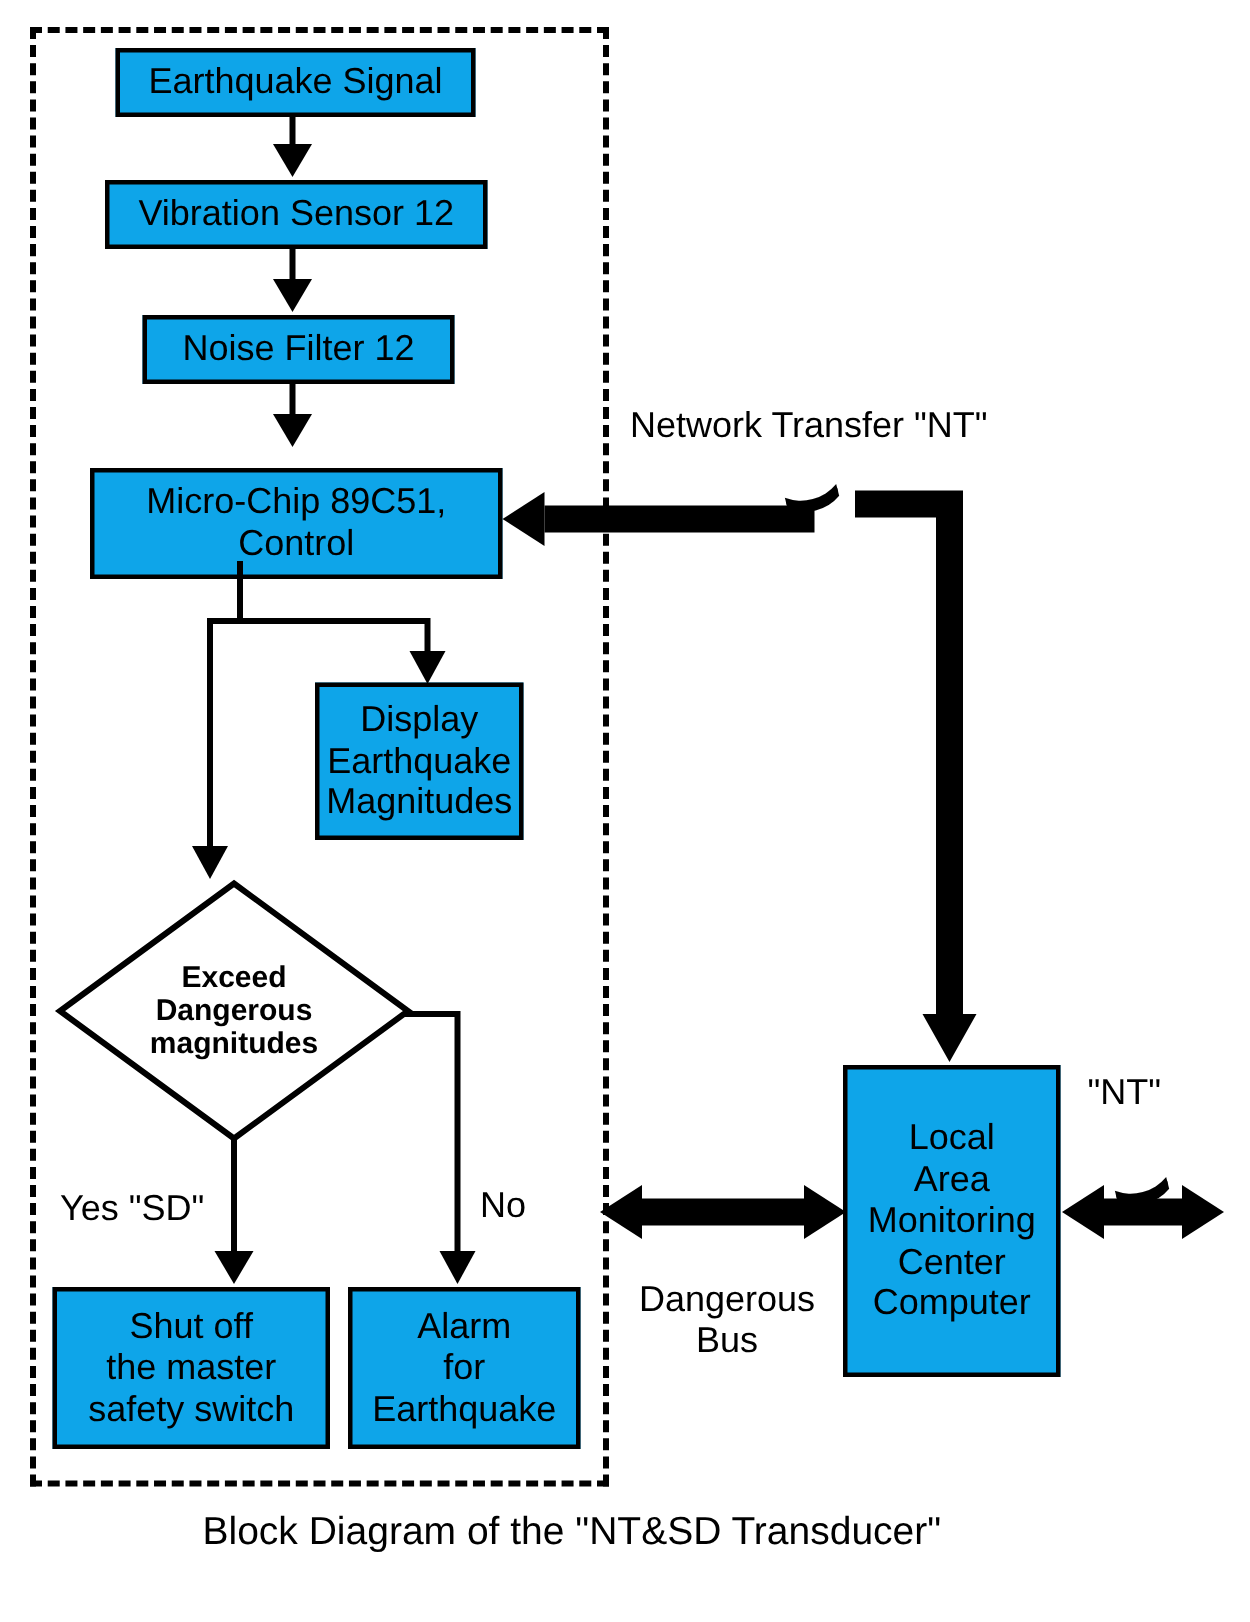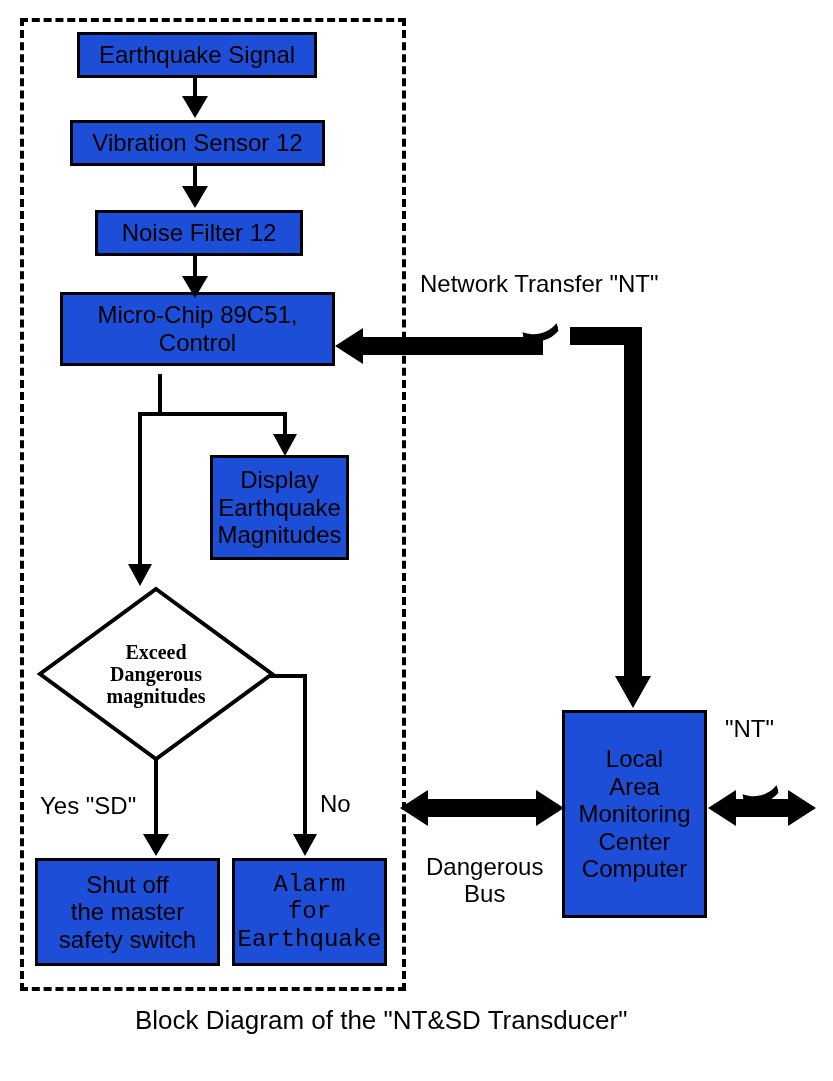--- a/index.html
+++ b/index.html
@@ -7,21 +7,21 @@
     padding: 0;
     background: #fff;
     font-family: Arial, Helvetica, sans-serif;
     width: 833px;
     height: 1081px;
     position: relative;
   }
   .box {
     position: absolute;
     border: 3px solid #000;
-    background: #1d4ed8;
+    background: #0ea5e9;
     display: flex;
     align-items: center;
     justify-content: center;
     text-align: center;
     font-size: 24px;
     line-height: 1.15;
     padding: 20px 6px;
     box-sizing: border-box;
   }
   .diamond {
@@ -106,49 +106,49 @@
 </div>
 
 <div class="box" style="left:70px; top:120px; width:255px; height:44px;">
   <span>Vibration Sensor 12</span>
 </div>
 
 <div class="box" style="left:95px; top:210px; width:208px; height:44px;">
   <span>Noise Filter 12</span>
 </div>
 
-<div class="box" style="left:60px; top:292px; width:275px; height:74px; white-space:pre-line;">
+<div class="box" style="left:60px; top:312px; width:275px; height:74px; white-space:pre-line;">
   <span>Micro-Chip 89C51,
 Control</span>
 </div>
 
 <div class="box" style="left:210px; top:455px; width:139px; height:105px; white-space:pre-line;">
   <span>Display
 Earthquake
 Magnitudes</span>
 </div>
 
 <div class="diamond" style="left:36px; top:585px; width:240px; height:178px;">
   <svg viewBox="0 0 240 178">
     <polygon points="120,4 236,89 120,174 4,89" fill="#fff" stroke="#000" stroke-width="4"></polygon>
   </svg>
-  <div class="diamond-label" style="white-space:pre-line;font-family:Liberation Serif, serif;">
+  <div class="diamond-label" style="white-space:pre-line;">
     <span>Exceed
 Dangerous
 magnitudes</span>
   </div>
 </div>
 
 <div class="box" style="left:35px; top:858px; width:185px; height:108px; white-space:pre-line;">
   <span>Shut off
 the master
 safety switch</span>
 </div>
 
-<div class="box" style="left:232px; top:858px; width:155px; height:108px; white-space:pre-line;font-family:Liberation Mono, monospace;">
+<div class="box" style="left:232px; top:858px; width:155px; height:108px; white-space:pre-line;">
   <span>Alarm
 for
 Earthquake</span>
 </div>
 
 <div class="box" style="left:562px; top:710px; width:145px; height:208px; white-space:pre-line;">
   <span>Local
 Area
 Monitoring
 Center

